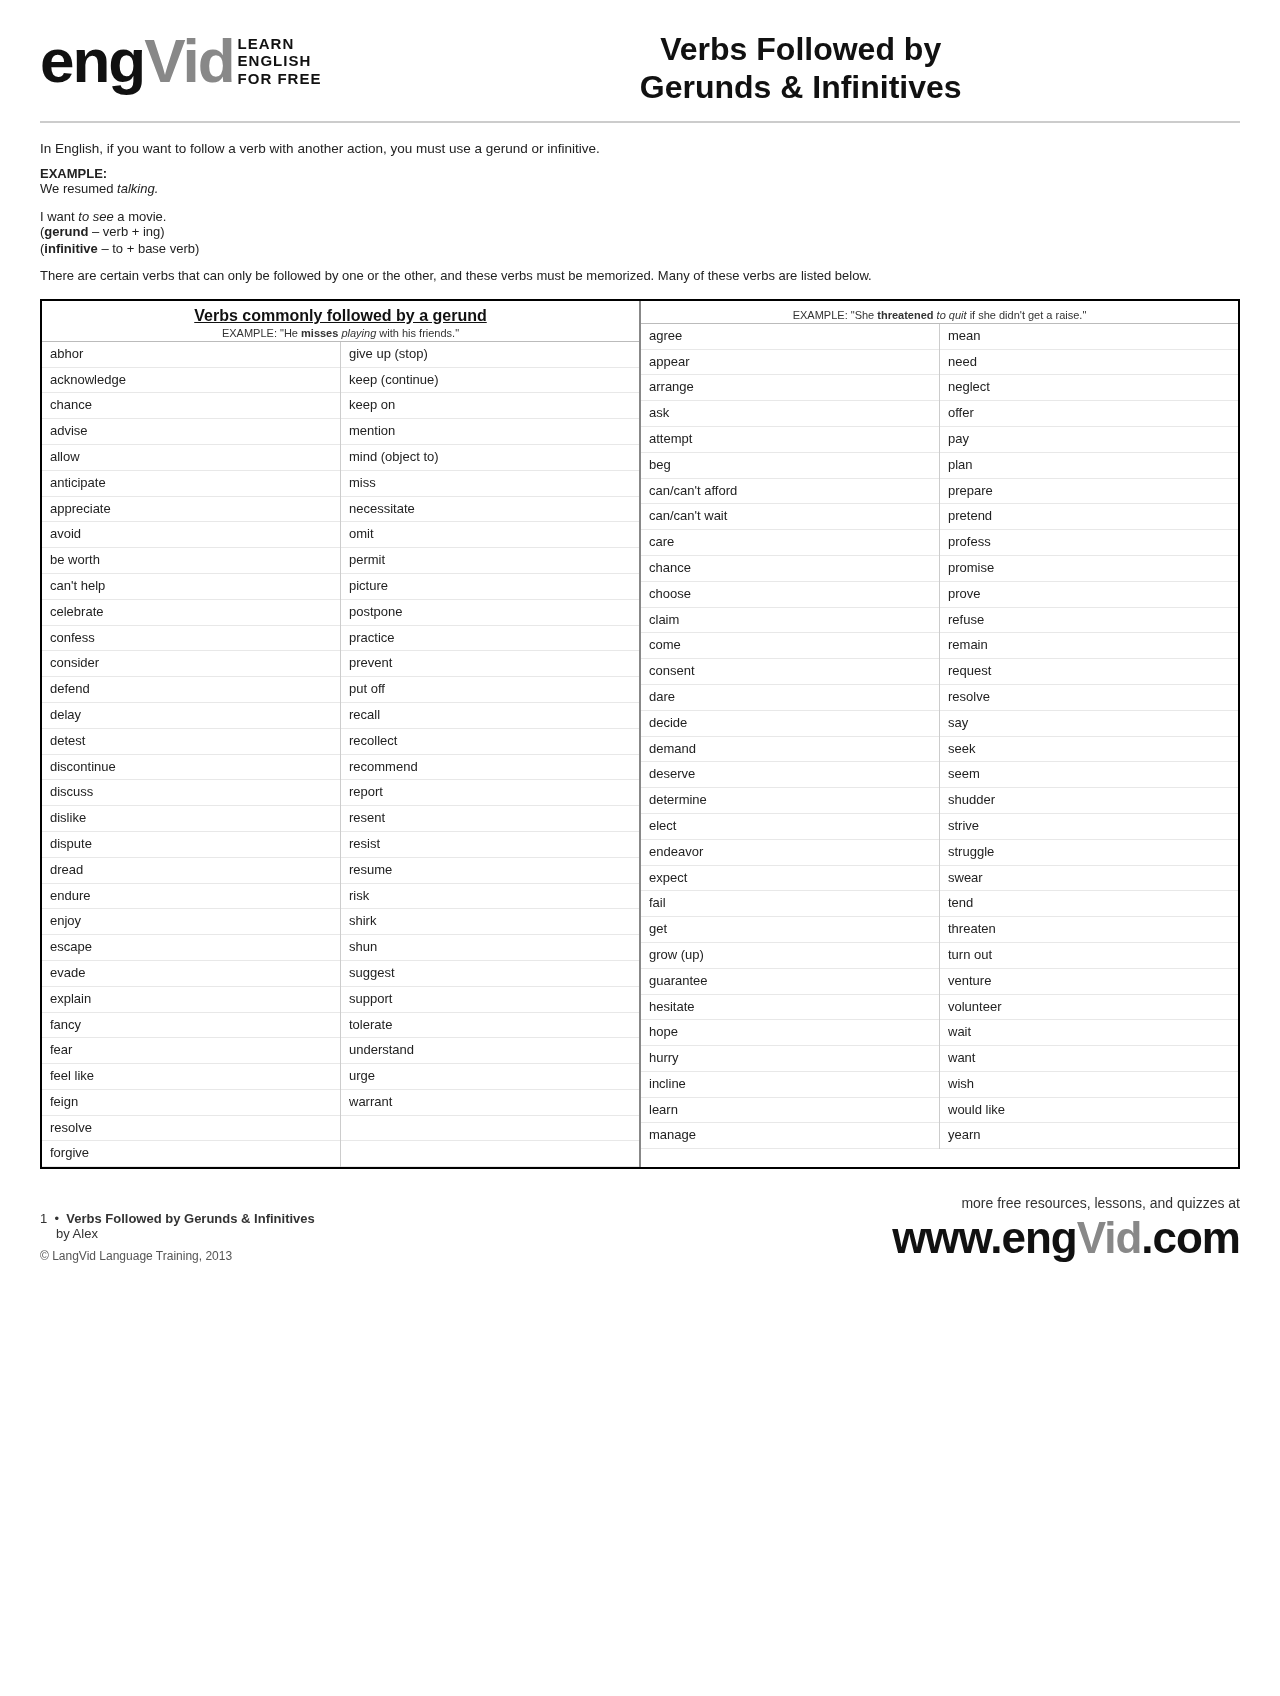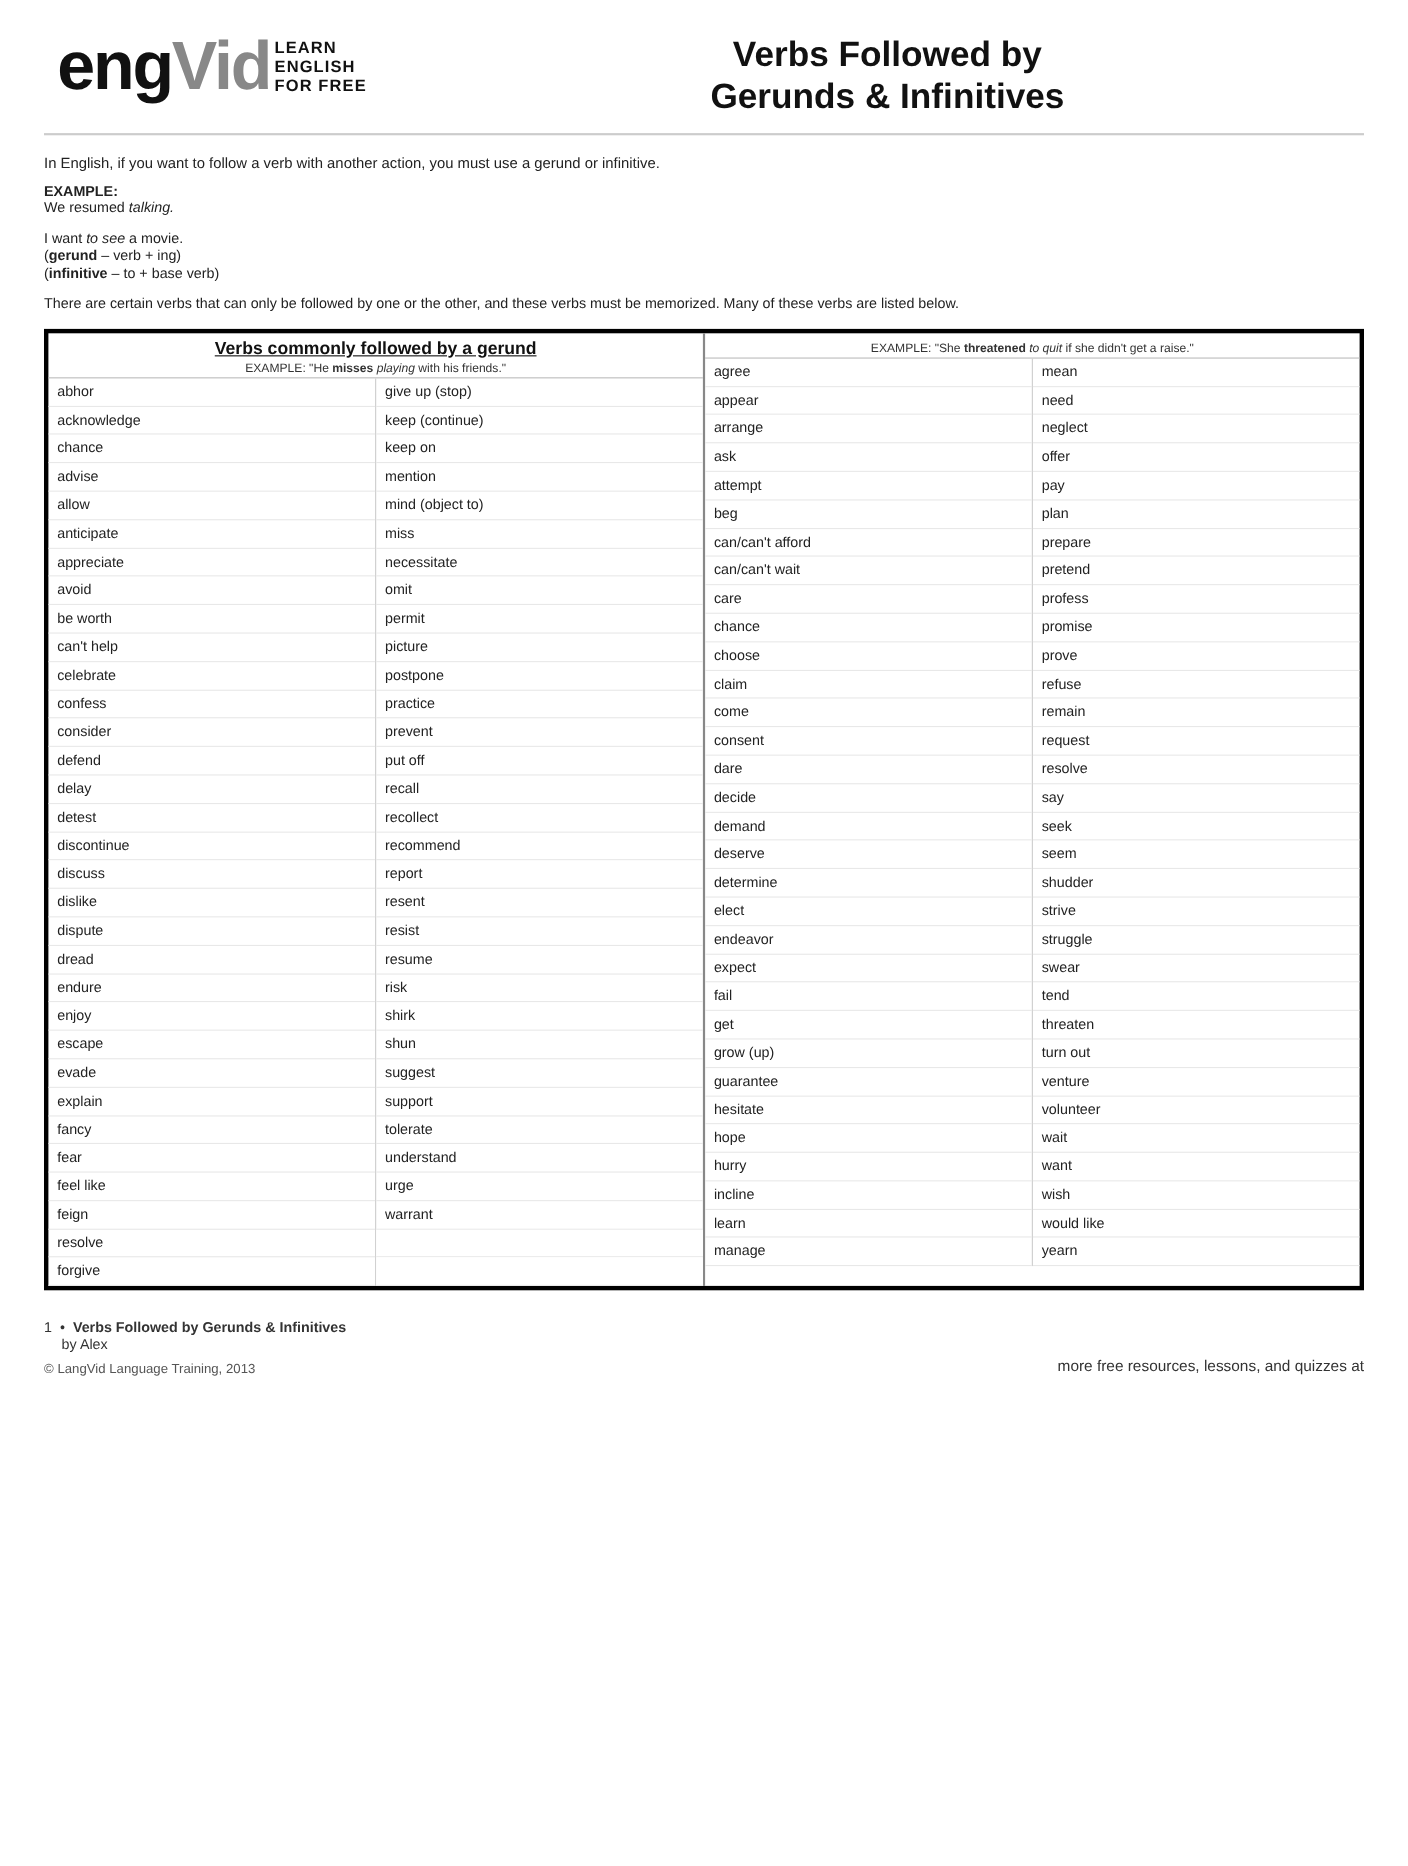--- a/index.html
+++ b/index.html
@@ -26,21 +26,20 @@
       align-items: center;
       flex: 0 0 auto;
       margin-right: 40px;
     }
     .logo-eng {
       font-size: 62px;
       font-weight: 900;
       color: #111;
       letter-spacing: -2px;
       line-height: 1;
-      margin-left: 12px;
     }
     .logo-vid {
       font-size: 62px;
       font-weight: 900;
       color: #888;
       letter-spacing: -2px;
       line-height: 1;
     }
     .logo-text-stack {
       display: flex;
@@ -76,21 +75,21 @@
     .example-label { font-weight: 700; min-width: 90px; }
     .example-sentences { display: flex; flex-direction: column; gap: 13px; margin-right: 30px; }
     .example-sentences span { font-style: normal; }
     .example-defs { display: flex; flex-direction: column; gap: 2px; }
     .body-text { font-size: 13px; color: #222; margin-bottom: 16px; }
 
     
     .sections {
       display: flex;
       gap: 0;
-      border: 4px solid #000000;
+      border: 2px solid #000000;
     }
     .section {
       flex: 1;
       border-right: 2px solid #888;
     }
     .section:last-child { border-right: none; }
     .section-header {
       text-align: center;
       padding: 6px 4px 2px;
       border-bottom: 1px solid #bbb;
@@ -346,14 +345,17 @@
     <div>
       <span>1</span>&nbsp;
       <span>•</span>&nbsp;
       <span class="lesson-title">Verbs Followed by Gerunds &amp; Infinitives</span>
     </div>
     <div style="margin-left:16px;">by Alex</div>
     <div class="footer-copyright">© LangVid Language Training, 2013</div>
   </div>
   <div class="footer-right">
     <div class="more-text">more free resources, lessons, and quizzes at</div>
+    <div class="website">
+      www.eng<span class="vid">Vid</span>.com
+    </div>
   </div>
 </div>
 
 </body></html>

